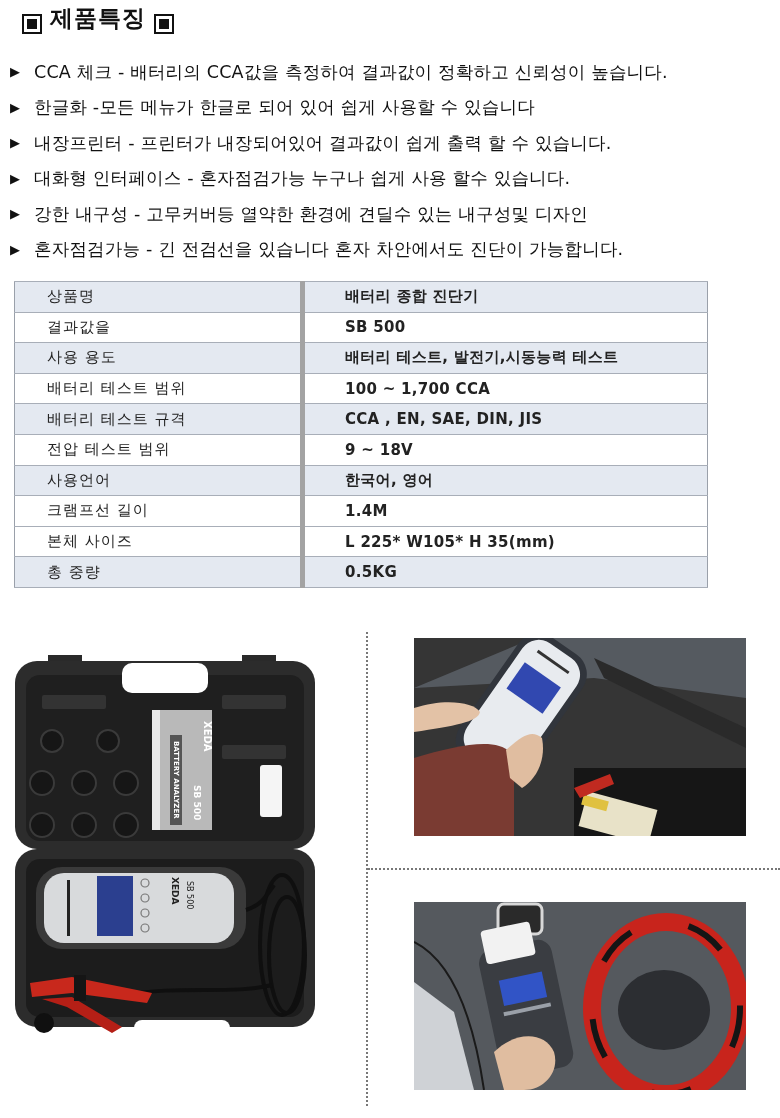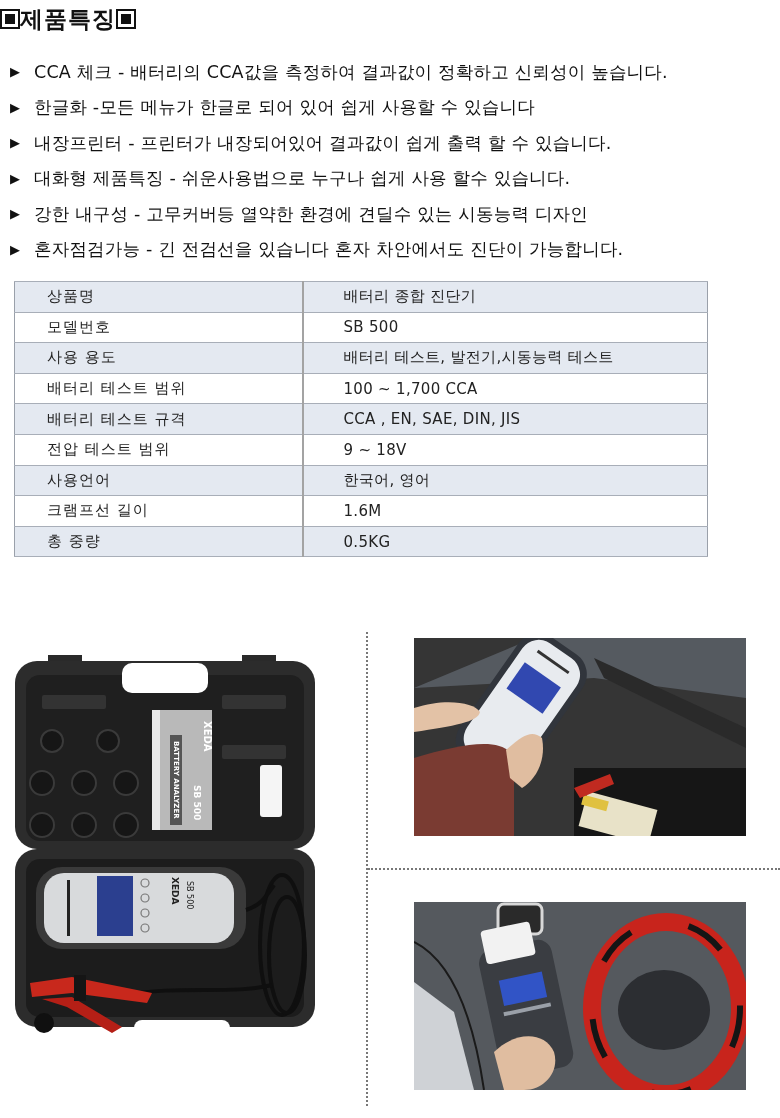--- a/index.html
+++ b/index.html
@@ -1,30 +1,30 @@
 <!DOCTYPE html>
 <html><head>
 <meta charset="utf-8">
 <style>
   * { box-sizing: border-box; margin: 0; padding: 0; }
   html, body { width: 780px; height: 1118px; background: #ffffff; overflow: hidden; }
   body { position: relative; font-family: "DejaVu Sans", "Liberation Sans", sans-serif; color: #111; }
 
-  .title { position: absolute; left: 0; top: 4px; height: 30px; display: flex; align-items: center; font-size: 23px; font-weight: bold; letter-spacing: 1px; }
+  .title { position: absolute; left: 22px; top: 4px; height: 30px; display: flex; align-items: flex-end; gap: 8px; font-size: 23px; font-weight: bold; letter-spacing: 1px; }
   .sq { width: 20px; height: 20px; border: 2px solid #111; display: inline-flex; align-items: center; justify-content: center; }
   .sq::after { content: ""; width: 10px; height: 10px; background: #111; display: block; }
 
   .features { position: absolute; left: 10px; top: 54px; width: 760px; list-style: none; }
   .features li { height: 35.5px; display: flex; align-items: center; font-size: 17.5px; white-space: nowrap; letter-spacing: 0.2px; }
   .features .tri { font-size: 13px; width: 24px; display: inline-block; }
 
   table.spec { position: absolute; left: 14px; top: 281px; width: 694px; border-collapse: collapse; border: 1px solid #9aa0aa; font-size: 15px; color: #222; }
   table.spec td { height: 30.6px; border-top: 1px solid #a8aeb8; border-bottom: 1px solid #a8aeb8; padding: 0; vertical-align: middle; }
-  table.spec td.k { width: 288px; padding-left: 32px; border-right: 2px solid #a3a3a3; letter-spacing: 1px; }
-  table.spec td.v { padding-left: 40px; letter-spacing: 0.3px; }
+  table.spec td.k { width: 288px; padding-left: 32px; border-right: 5px solid #a3a3a3; letter-spacing: 1px; }
+  table.spec td.v { padding-left: 40px; letter-spacing: 0.3px; font-weight: bold; }
   table.spec tr.shade td { background: #e4e9f1; }
 
   .dots-v { position: absolute; left: 366px; top: 632px; height: 474px; border-left: 2px dotted #777; }
   .dots-h { position: absolute; left: 368px; top: 868px; width: 412px; border-top: 2px dotted #777; }
 
   .photo { position: absolute; overflow: hidden; }
   .case { left: 12px; top: 655px; width: 306px; height: 385px; }
   .p1 { left: 414px; top: 638px; width: 332px; height: 198px; background: linear-gradient(135deg,#4a4a4a 0%,#2b2b2b 40%,#3d3d3d 70%,#222 100%); }
   .p2 { left: 414px; top: 902px; width: 332px; height: 188px; background: linear-gradient(160deg,#707478 0%,#45484c 45%,#2e3034 100%); }
 </style>
@@ -45,40 +45,40 @@
   <li>
       <span class="tri">▶</span>
       <span>한글화 -모든 메뉴가 한글로 되어 있어 쉽게 사용할 수 있습니다</span>
     </li>
   <li>
       <span class="tri">▶</span>
       <span>내장프린터 - 프린터가 내장되어있어 결과값이 쉽게 출력 할 수 있습니다.</span>
     </li>
   <li>
       <span class="tri">▶</span>
-      <span>대화형 제품특징 - 쉬운사용법으로 누구나 쉽게 사용 할수 있습니다.</span>
-    </li>
-  <li>
-      <span class="tri">▶</span>
-      <span>강한 내구성 - 고무커버등 열약한 환경에 견딜수 있는 시동능력 디자인</span>
+      <span>대화형 인터페이스 - 혼자점검가능 누구나 쉽게 사용 할수 있습니다.</span>
+    </li>
+  <li>
+      <span class="tri">▶</span>
+      <span>강한 내구성 - 고무커버등 열약한 환경에 견딜수 있는 내구성및 디자인</span>
     </li>
   <li>
       <span class="tri">▶</span>
       <span>혼자점검가능 - 긴 전검선을 있습니다  혼자 차안에서도 진단이 가능합니다.</span>
     </li>
 </ul>
 
 <table class="spec">
   <tbody>
     <tr class="shade">
         <td class="k">상품명</td>
         <td class="v">배터리 종합 진단기</td>
       </tr>
     <tr>
-        <td class="k">모델번호</td>
+        <td class="k">결과값을</td>
         <td class="v">SB 500</td>
       </tr>
     <tr class="shade">
         <td class="k">사용 용도</td>
         <td class="v">배터리 테스트, 발전기,시동능력 테스트</td>
       </tr>
     <tr>
         <td class="k">배터리 테스트 범위</td>
         <td class="v">100 ~ 1,700 CCA</td>
       </tr>
@@ -89,21 +89,25 @@
     <tr>
         <td class="k">전압 테스트 범위</td>
         <td class="v">9 ~ 18V</td>
       </tr>
     <tr class="shade">
         <td class="k">사용언어</td>
         <td class="v">한국어, 영어</td>
       </tr>
     <tr>
         <td class="k">크램프선 길이</td>
-        <td class="v">1.6M</td>
+        <td class="v">1.4M</td>
+      </tr>
+    <tr>
+        <td class="k">본체 사이즈</td>
+        <td class="v">L 225* W105* H 35(mm)</td>
       </tr>
     <tr class="shade">
         <td class="k">총 중량</td>
         <td class="v">0.5KG</td>
       </tr>
   </tbody>
 </table>
 
 <div class="photo case">
   <svg width="306" height="385" viewBox="0 0 306 385">

